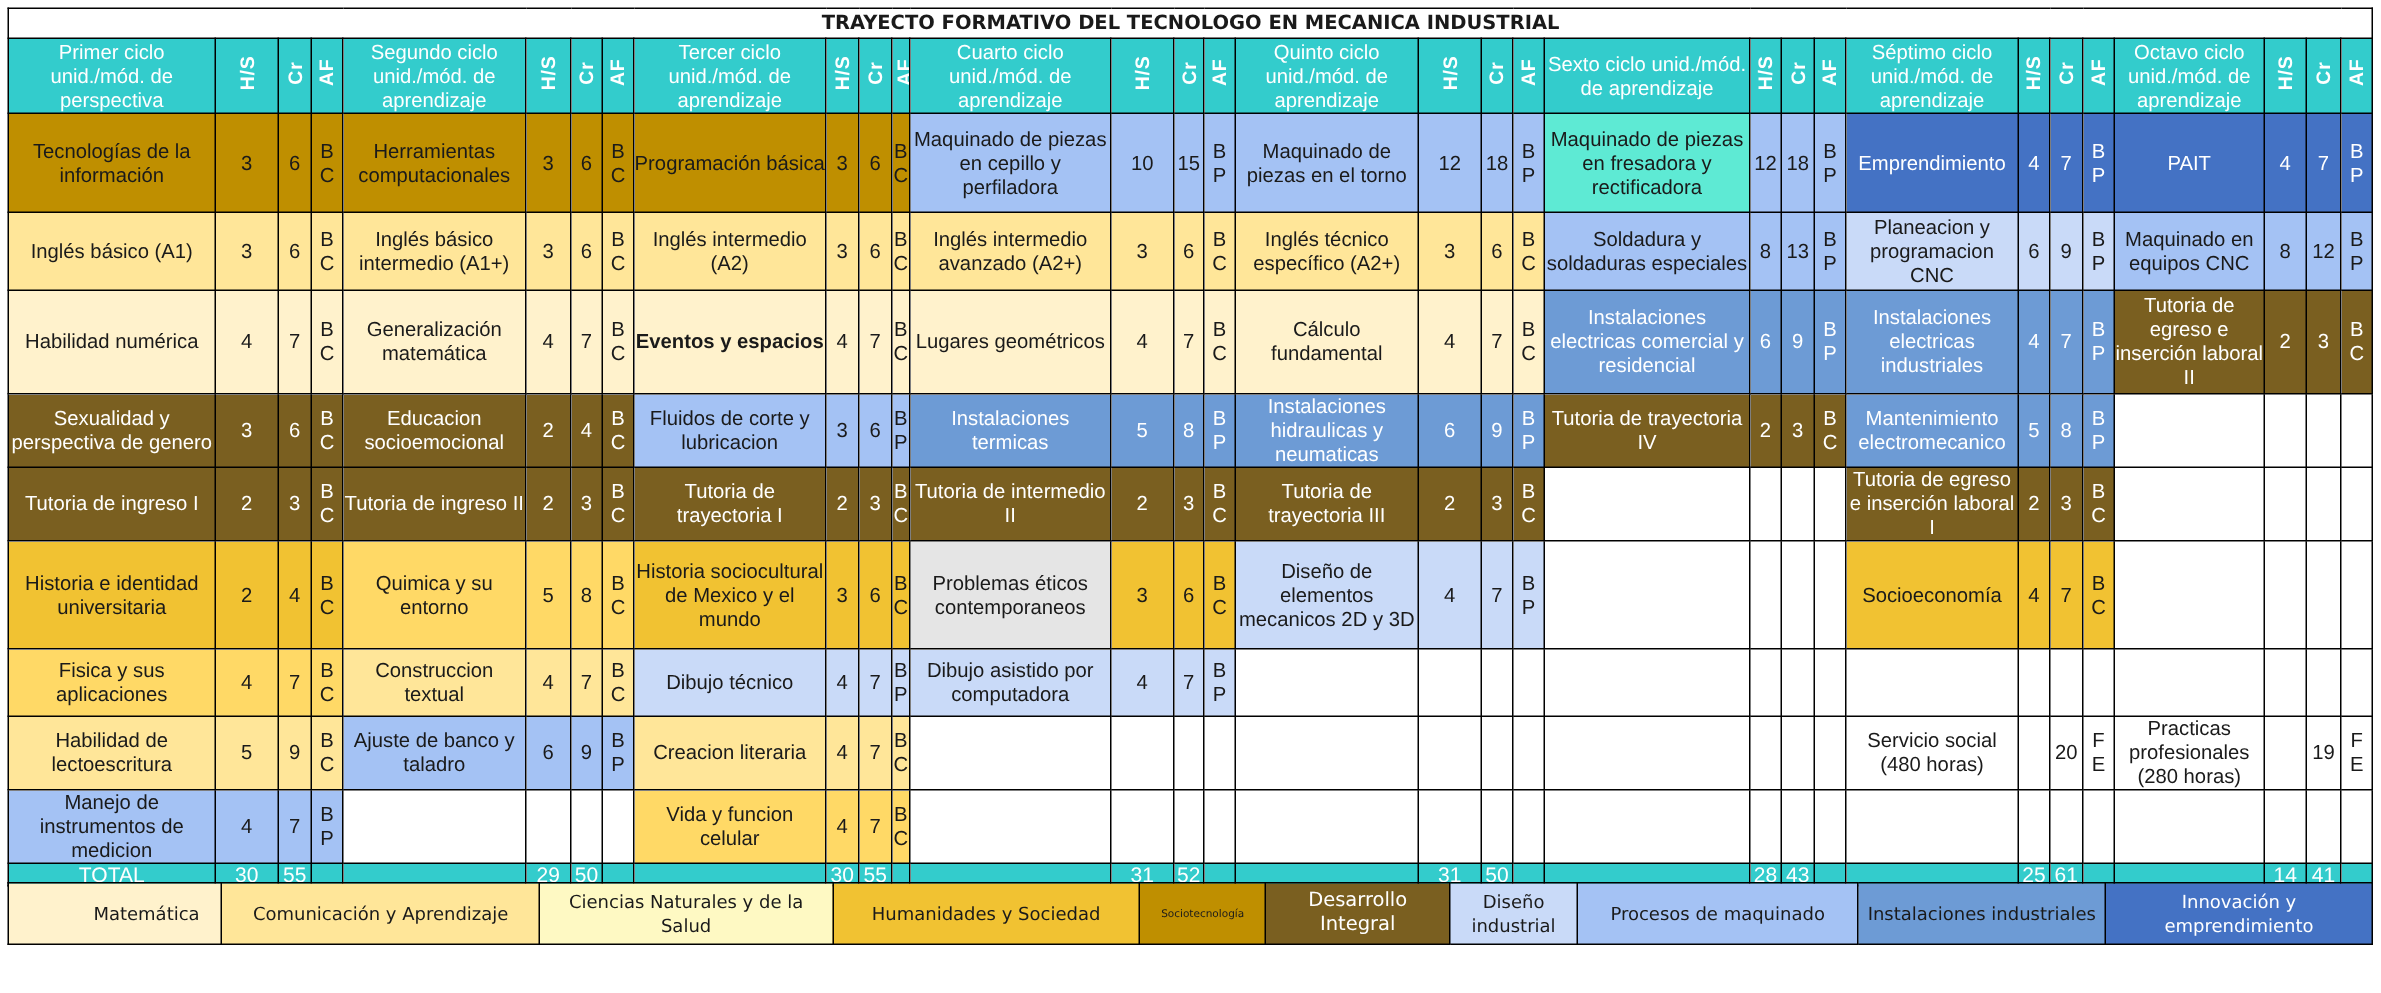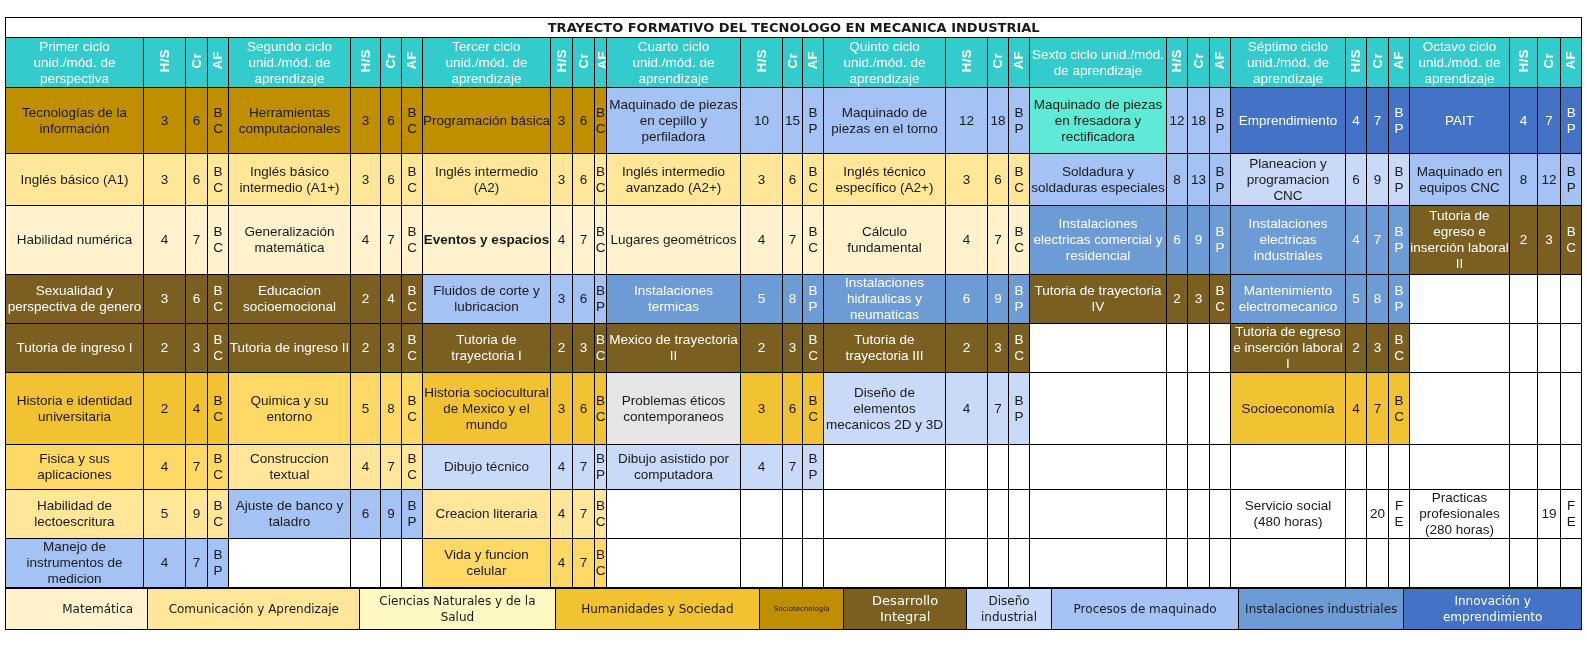--- a/index.html
+++ b/index.html
@@ -1,18 +1,18 @@
 <!DOCTYPE html>
 <html><head>
 <meta charset="utf-8">
 <style>
   html, body { margin:0; padding:0; background:#ffffff; }
   body { width:1587px; height:662px; position:relative; overflow:hidden; font-family:"Liberation Sans", sans-serif; color:#1a1a1a; }
   table { border-collapse:collapse; table-layout:fixed; }
-  #main { position:absolute; left:5px; top:5px; width:1577px;margin-top:12px; }
+  #main { position:absolute; left:5px; top:5px; width:1577px; }
   #main td, #main th { border:1.5px solid #000; padding:0; text-align:center; vertical-align:middle; overflow:hidden; font-size:13.5px; line-height:16px; font-weight:normal; }
   .title-cell { height:19px; font-family:"DejaVu Sans", sans-serif; font-weight:bold !important; font-size:13px !important; background:#fff; }
   .hdr { background:#33cccc; color:#ffffff; height:49px; }
   .hdr.name { font-size:14px; line-height:16px; }
   .vert { writing-mode:vertical-rl; transform:rotate(180deg); display:inline-block; font-size:13px; font-weight:bold; letter-spacing:0.5px; }
   .af { font-size:14px; line-height:16px; }
   .tot td { background:#33cccc; color:#fff; height:14px; font-size:14px !important; line-height:14px !important; }
   .dark { color:#ffffff; }
   #legend { position:absolute; left:5px; top:588px; width:1577px; }
   #legend td { border:1.5px solid #000; text-align:center; vertical-align:middle; font-family:"DejaVu Sans", sans-serif; font-size:12px; line-height:16px; padding:0 2px; }
@@ -240,21 +240,21 @@
         <td class=" dark" style="background: rgb(122, 95, 32);">3</td>
         <td class="af dark" style="background: rgb(122, 95, 32); white-space: normal; word-spacing: 20px;">B C</td>
         <td class=" dark" style="background: rgb(122, 95, 32);">Tutoria de ingreso II</td>
         <td class=" dark" style="background: rgb(122, 95, 32);">2</td>
         <td class=" dark" style="background: rgb(122, 95, 32);">3</td>
         <td class="af dark" style="background: rgb(122, 95, 32); white-space: normal; word-spacing: 20px;">B C</td>
         <td class=" dark" style="background: rgb(122, 95, 32);">Tutoria de trayectoria I</td>
         <td class=" dark" style="background: rgb(122, 95, 32);">2</td>
         <td class=" dark" style="background: rgb(122, 95, 32);">3</td>
         <td class="af dark" style="background: rgb(122, 95, 32); white-space: normal; word-spacing: 20px;">B C</td>
-        <td class=" dark" style="background: rgb(122, 95, 32);">Mexico de trayectoria II</td>
+        <td class=" dark" style="background: rgb(122, 95, 32);">Tutoria de intermedio II</td>
         <td class=" dark" style="background: rgb(122, 95, 32);">2</td>
         <td class=" dark" style="background: rgb(122, 95, 32);">3</td>
         <td class="af dark" style="background: rgb(122, 95, 32); white-space: normal; word-spacing: 20px;">B C</td>
         <td class=" dark" style="background: rgb(122, 95, 32);">Tutoria de trayectoria III</td>
         <td class=" dark" style="background: rgb(122, 95, 32);">2</td>
         <td class=" dark" style="background: rgb(122, 95, 32);">3</td>
         <td class="af dark" style="background: rgb(122, 95, 32); white-space: normal; word-spacing: 20px;">B C</td>
         <td class="" style="background: rgb(255, 255, 255);"></td>
         <td class="" style="background: rgb(255, 255, 255);"></td>
         <td class="" style="background: rgb(255, 255, 255);"></td>

